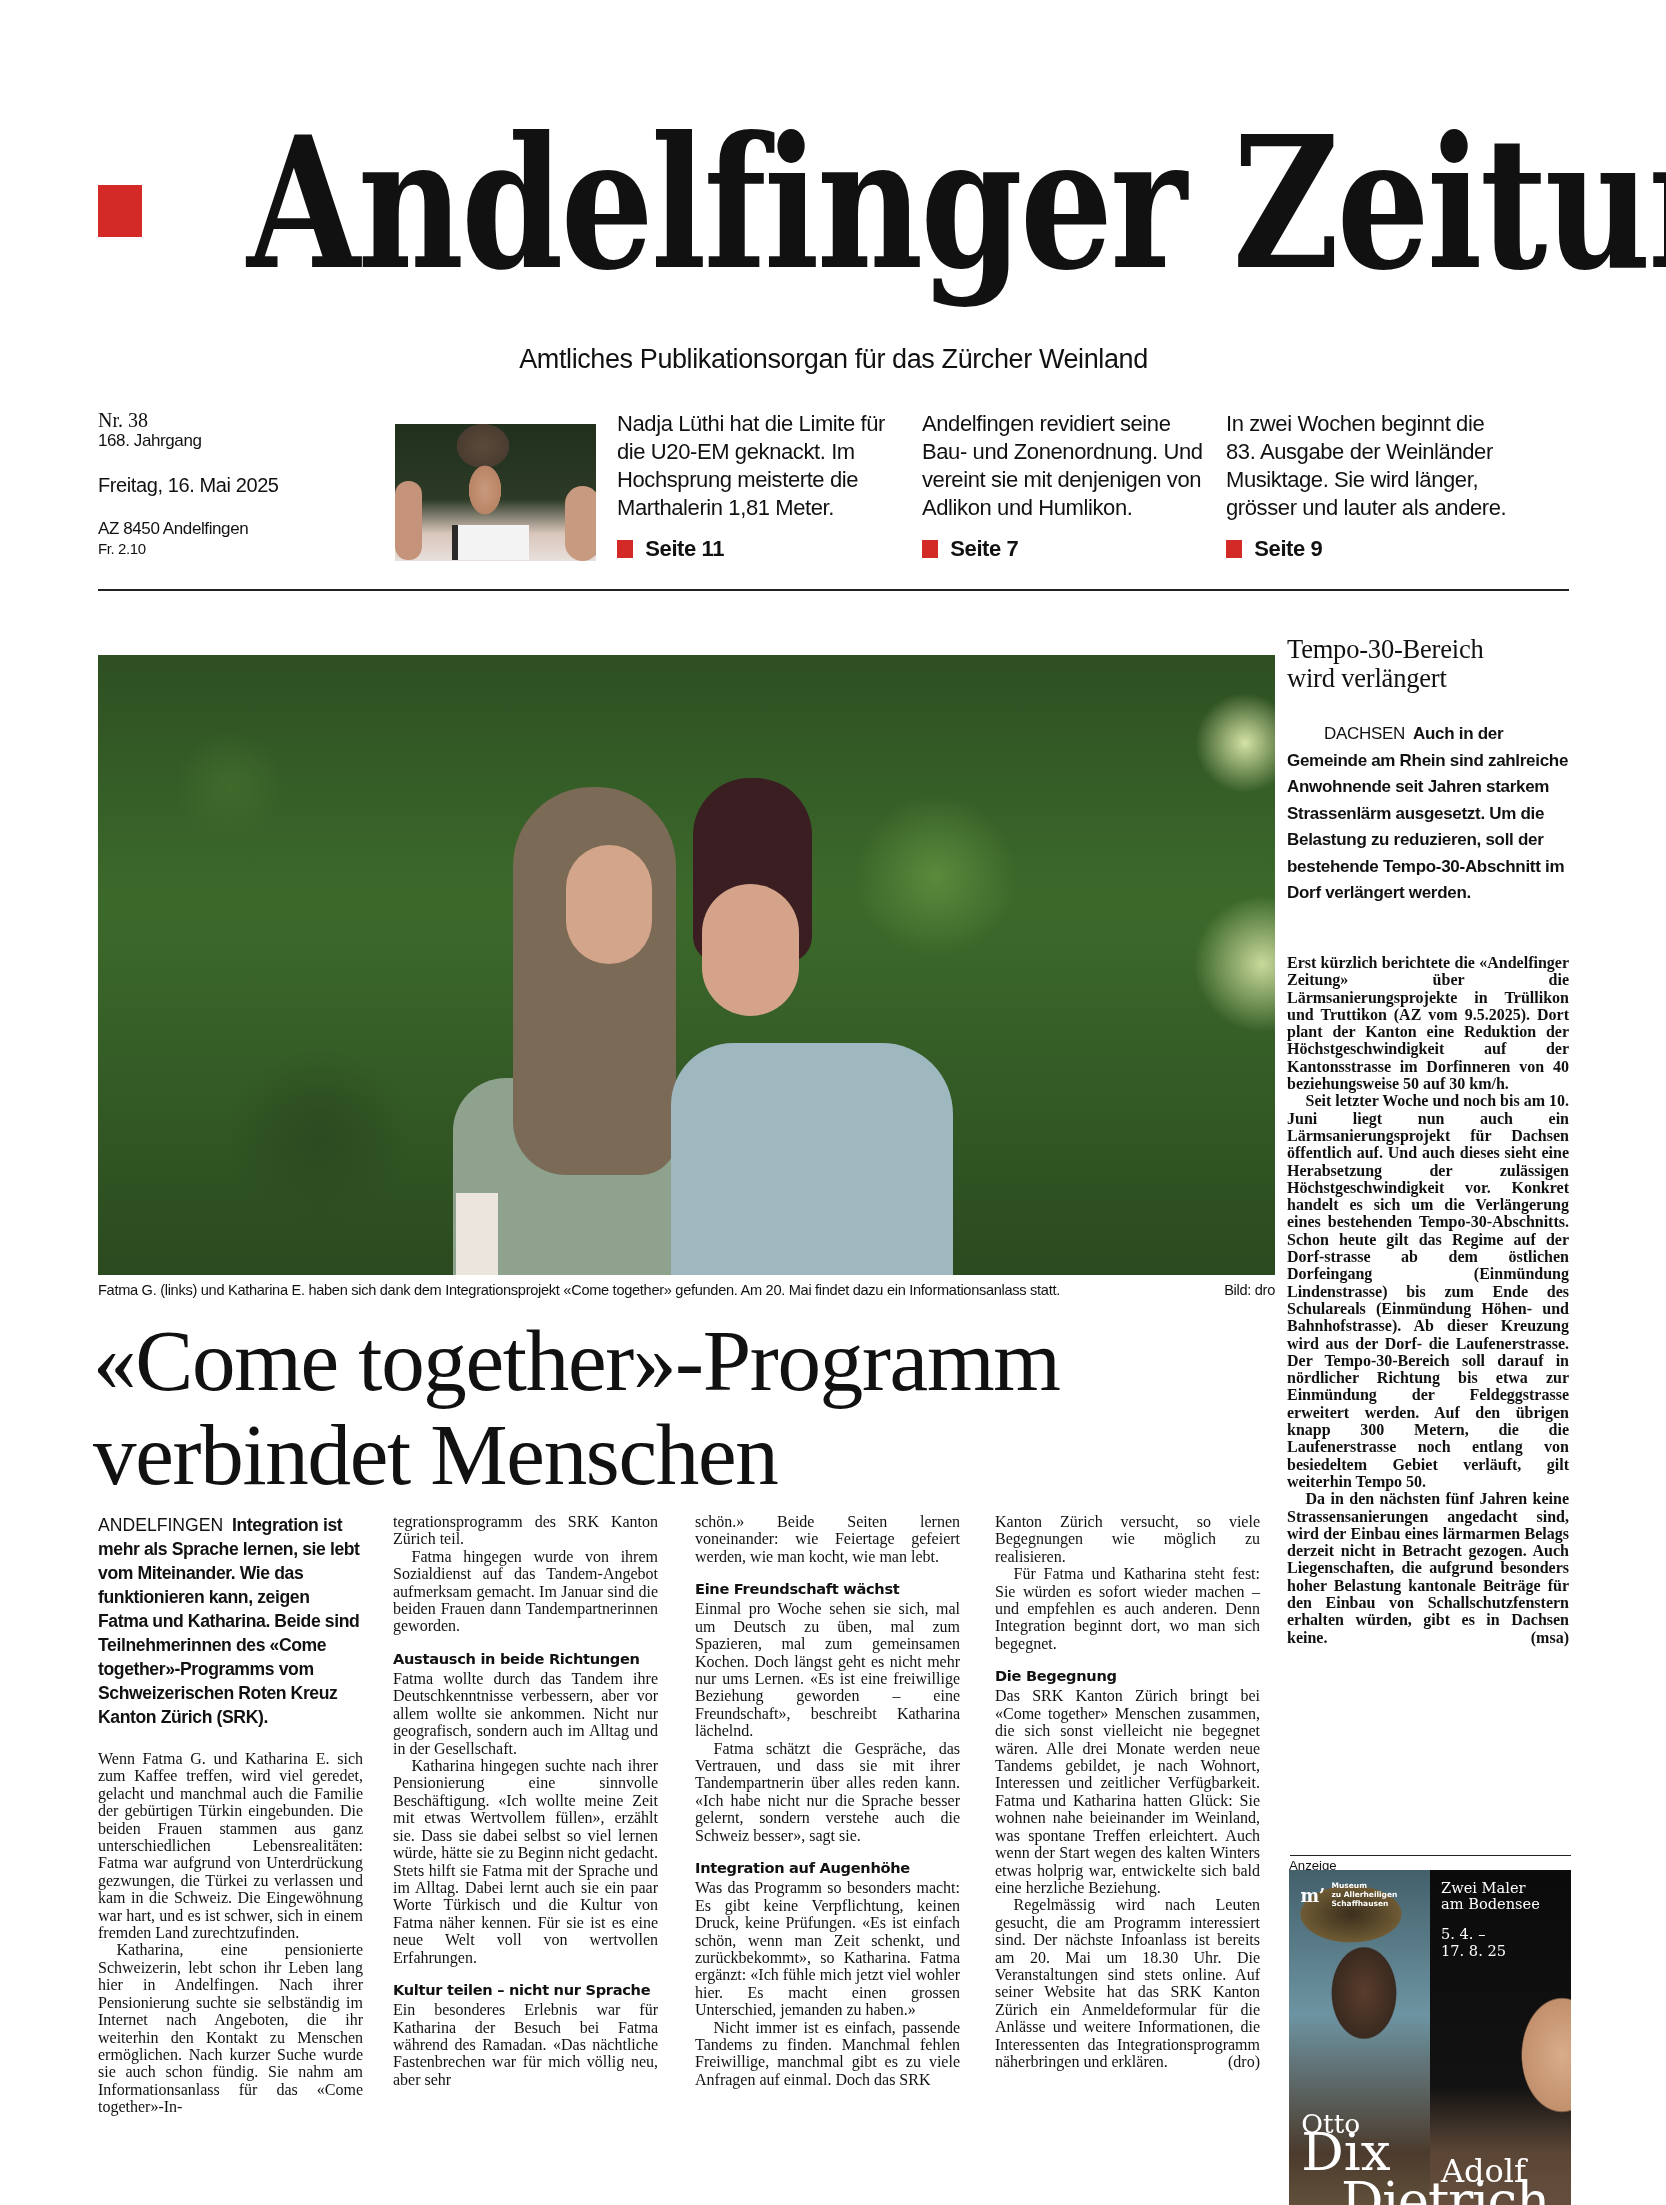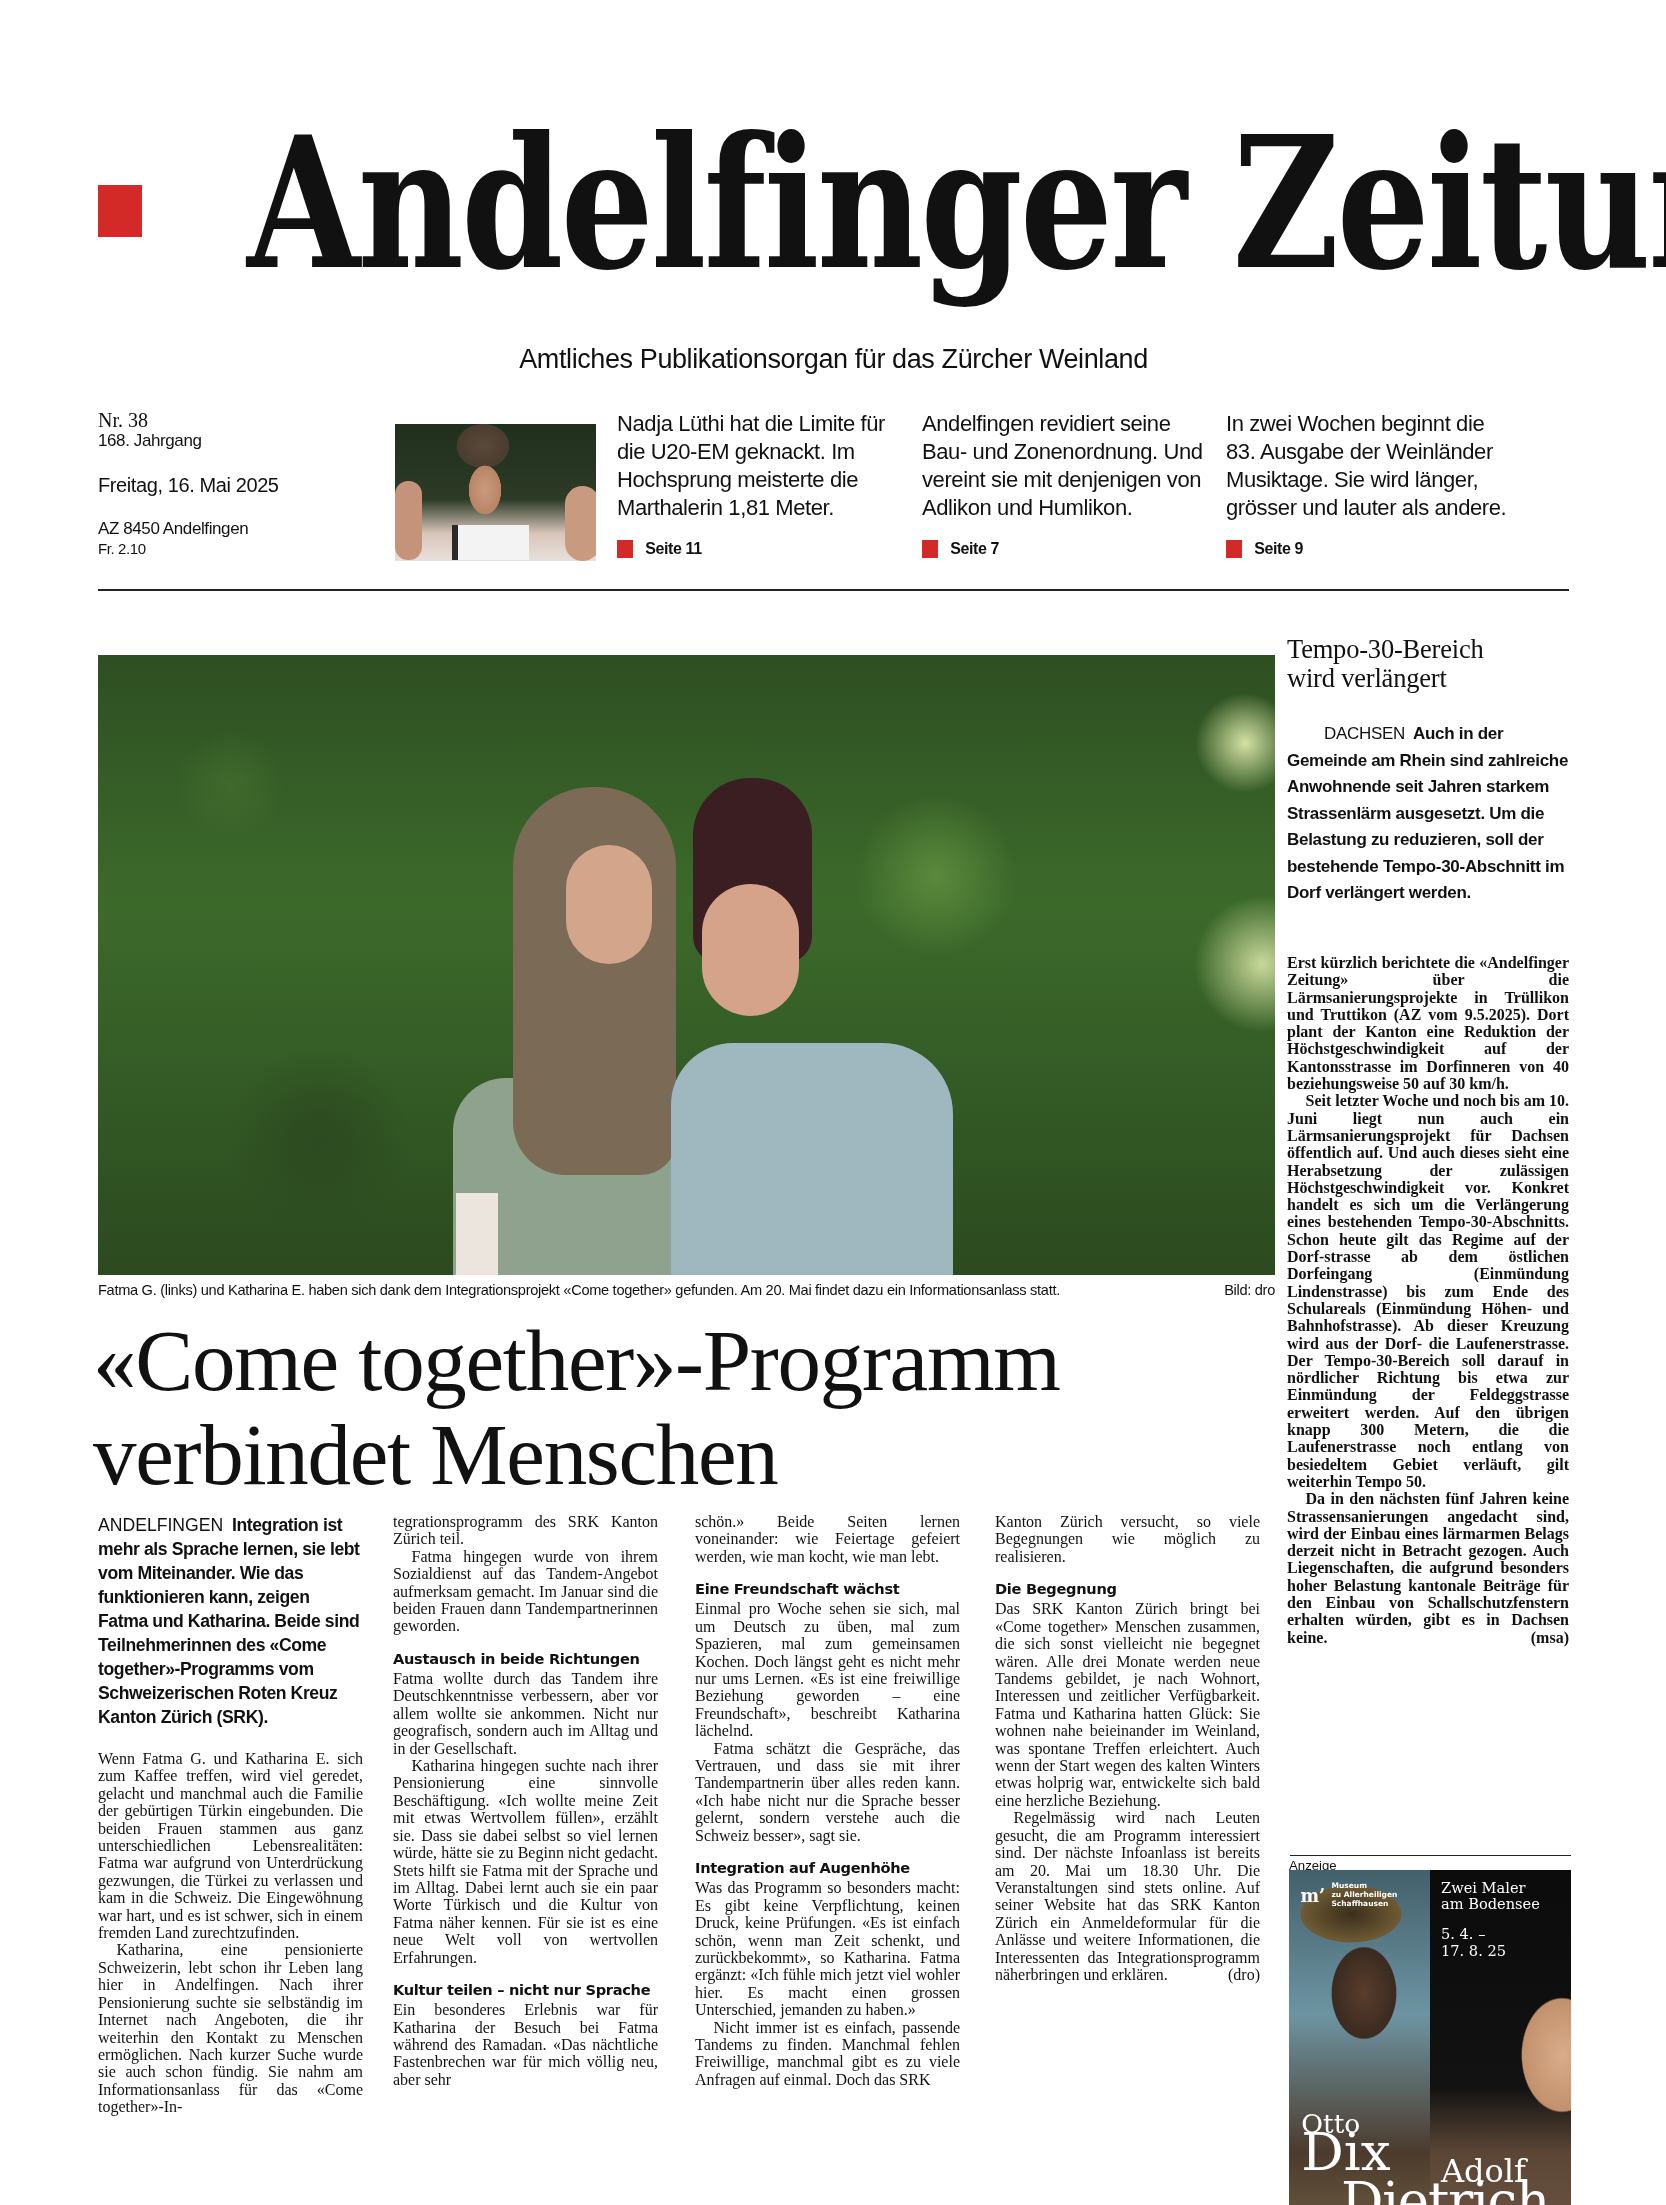--- a/index.html
+++ b/index.html
@@ -38,21 +38,21 @@
     overflow: hidden;
   }
   .teaser-photo-real .shirt { position: absolute; left: 57px; top: 101px; width: 71px; height: 35px; background: #f3f3f3; border-left: 6.2px solid #2a2a2a; }
   .teaser-photo-real .face-l { position: absolute; left: 0; top: 57px; width: 26.5px; height: 79px; background: #c5937a; border-radius: 13.2px; }
   .teaser-photo-real .face-r { position: absolute; left: 170px; top: 62px; width: 35px; height: 75px; background: #c89a80; border-radius: 17.6px; }
 
   .teaser {
     top: 410px; width: 282px;
     font-family: "Liberation Sans Narrow", "Liberation Sans", sans-serif; font-size: 22px; line-height: 28px; letter-spacing: -0.4px;
   }
-  .teaser-link { margin-top: 13.2px; display: flex; align-items: center; font-weight: bold; font-size: 16px; }
+  .teaser-link { margin-top: 13.2px; display: flex; align-items: center; font-weight: bold; font-size: 22px; }
   .teaser-link .mark { width: 16px; height: 17.6px; background: #d42a27; margin-right: 12.3px; }
 
   .rule-top { left: 98px; top: 589px; width: 1471px; height: 1.8px; background: #222; }
 
   
   .main-photo {
     left: 98px; top: 655px; width: 1177px; height: 620px; overflow: hidden;
     background:
       radial-gradient(circle 71px at 1147px 88px, #d5e2a4 0%, transparent 70%),
       radial-gradient(circle 97px at 1164px 309px, #c9d99a 0%, transparent 70%),
@@ -233,20 +233,21 @@
     <p class="indent">Fatma schätzt die Gespräche, das Vertrauen, und dass sie mit ihrer Tandempartnerin über alles reden kann. «Ich habe nicht nur die Sprache besser gelernt, sondern verstehe auch die Schweiz besser», sagt sie.</p>
     <div class="subhead">Integration auf Augenhöhe</div>
     <p>Was das Programm so besonders macht: Es gibt keine Verpflichtung, keinen Druck, keine Prüfungen. «Es ist einfach schön, wenn man Zeit schenkt, und zurückbekommt», so Katharina. Fatma ergänzt: «Ich fühle mich jetzt viel wohler hier. Es macht einen grossen Unterschied, jemanden zu haben.»</p>
     <p class="indent">Nicht immer ist es einfach, passende Tandems zu finden. Manchmal fehlen Freiwillige, manchmal gibt es zu viele Anfragen auf einmal. Doch das SRK</p>
   </div>
 </div>
 
 <div class="abs col" style="left:995px;">
   <div class="col-text">
     <p>Kanton Zürich versucht, so viele Begegnungen wie möglich zu realisieren.</p>
+    <p class="indent">Für Fatma und Katharina steht fest: Sie würden es sofort wieder machen – und empfehlen es auch anderen. Denn Integration beginnt dort, wo man sich begegnet.</p>
     <div class="subhead">Die Begegnung</div>
     <p>Das SRK Kanton Zürich bringt bei «Come together» Menschen zusammen, die sich sonst vielleicht nie begegnet wären. Alle drei Monate werden neue Tandems gebildet, je nach Wohnort, Interessen und zeitlicher Verfügbarkeit. Fatma und Katharina hatten Glück: Sie wohnen nahe beieinander im Weinland, was spontane Treffen erleichtert. Auch wenn der Start wegen des kalten Winters etwas holprig war, entwickelte sich bald eine herzliche Beziehung.</p>
     <p class="indent"><span>Regelmässig wird nach Leuten gesucht, die am Programm interessiert sind. Der nächste Infoanlass ist bereits am 20. Mai um 18.30 Uhr. Die Veranstaltungen sind stets online. Auf seiner Website hat das SRK Kanton Zürich ein Anmeldeformular für die Anlässe und weitere Informationen, die Interessenten das Integrationsprogramm näherbringen und erklären.</span> <span style="float:right">(dro)</span></p>
   </div>
 </div>
 
 <div class="abs side side-title">
   <div>Tempo-30-Bereich</div>
   <div>wird verlängert</div>
 </div>

